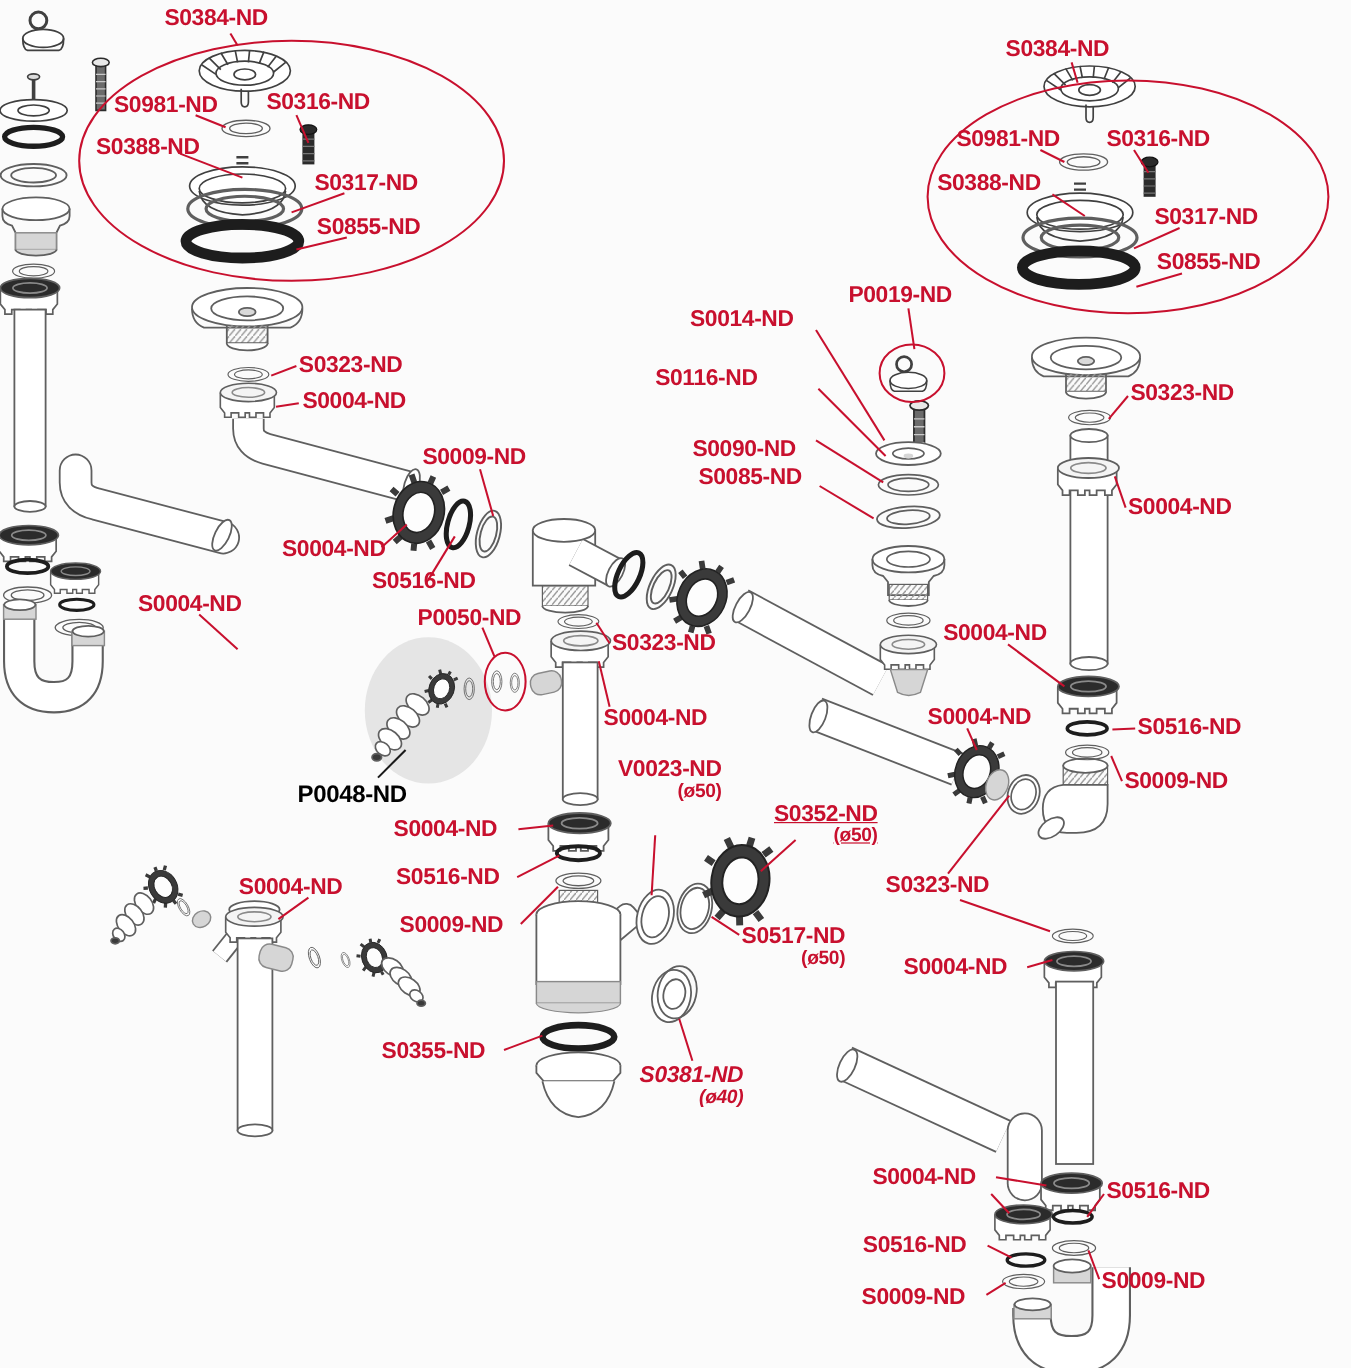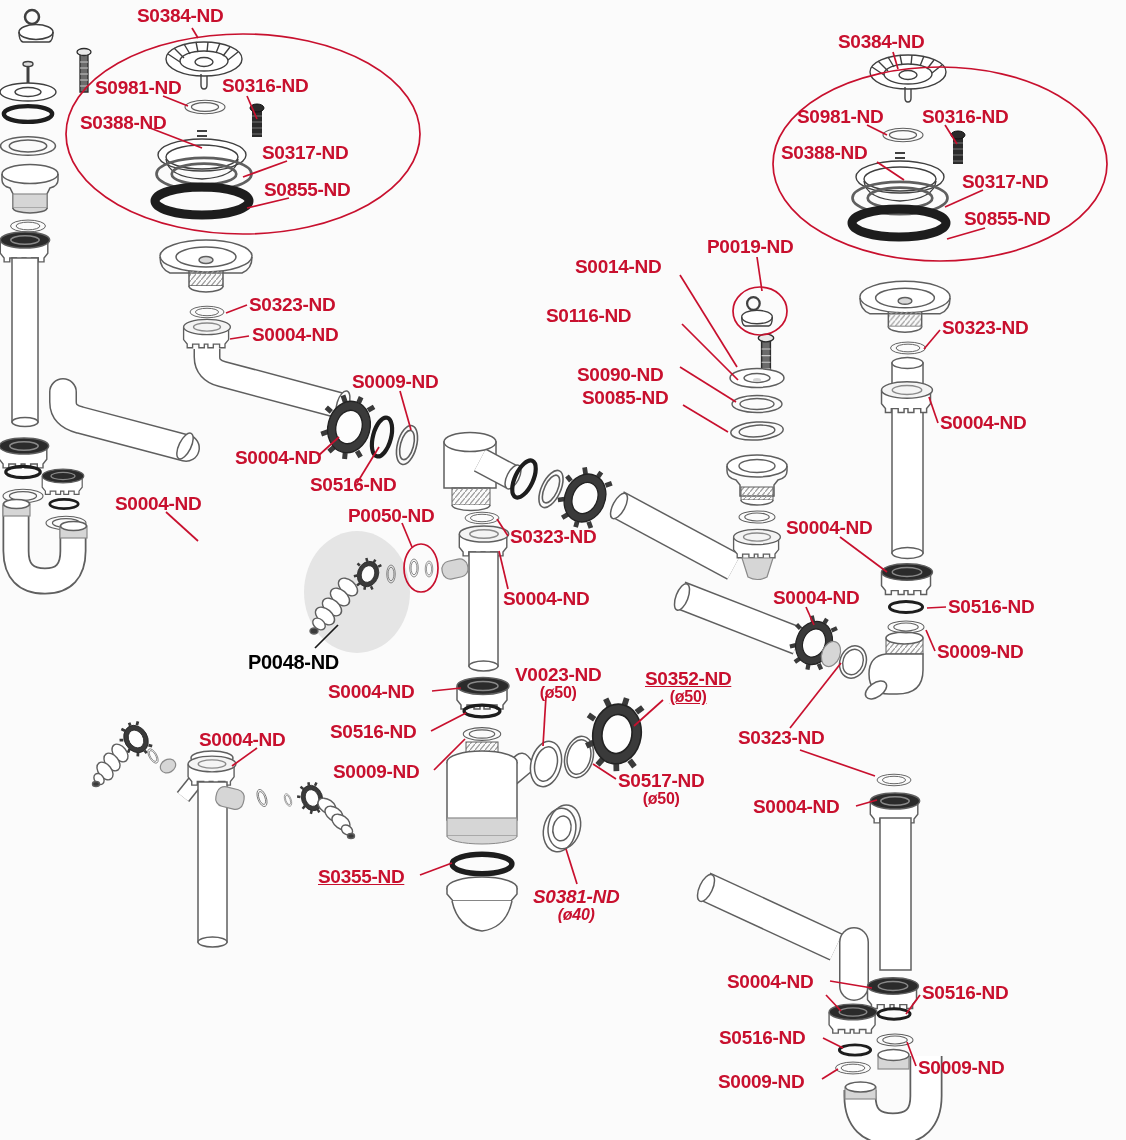--- a/index.html
+++ b/index.html
@@ -8,21 +8,21 @@
     background:#fbfbfb;
     font-family:"Liberation Sans", sans-serif;
   }
   .art{position:absolute;left:0;top:0;}
   .lbl{
     position:absolute;
     font-size:19px;line-height:1.02;font-weight:600;
     color:var(--label-red,#c8102e);
     white-space:nowrap;letter-spacing:-0.3px;
   }
-  .lbl .sub{display:block;text-align:center;font-size:16px;margin-top:1px;}
+  .lbl .sub{display:block;text-align:right;font-size:16px;margin-top:1px;}
   .lbl.black{color:#000;font-weight:700;font-size:20px;}
   
   .ln{stroke:#5f5f5f;stroke-width:1.5;fill:#fff;}
   .nf{fill:none;}
   .po{fill:none;stroke:#5f5f5f;}
   .pi{fill:none;stroke:#fff;}
   .gy{fill:#d6d6d6;stroke:#8a8a8a;stroke-width:1.2;}
   .red{stroke:var(--label-red,#c8102e);fill:none;stroke-width:1.7;}
 </style>
 </head>
@@ -435,22 +435,22 @@
       <div class="lbl" style="left: 310px; top: 475px;">S0516-ND</div>
       <div class="lbl" style="left: 348px; top: 506px;">P0050-ND</div>
       <div class="lbl" style="left: 510px; top: 527px;">S0323-ND</div>
       <div class="lbl" style="left: 503px; top: 589px;">S0004-ND</div>
       <div class="lbl black" style="left: 248px; top: 652px; text-align: center;">P0048-ND</div>
       <div class="lbl" style="left: 115px; top: 494px;">S0004-ND</div>
       <div class="lbl" style="left: 199px; top: 730px;">S0004-ND</div>
       <div class="lbl" style="left: 328px; top: 682px;">S0004-ND</div>
       <div class="lbl" style="left: 330px; top: 722px;">S0516-ND</div>
       <div class="lbl" style="left: 333px; top: 762px;">S0009-ND</div>
-      <div class="lbl" style="left: 318px; top: 867px; text-decoration: underline;">S0355-ND</div>
-      <div class="lbl" style="left: 515px; top: 665px;">V0023-ND<span class="sub">(ø50)</span></div>
+      <div class="lbl" style="left: 318px; top: 867px;">S0355-ND</div>
+      <div class="lbl" style="left: 515px; top: 632px;">V0023-ND<span class="sub">(ø50)</span></div>
       <div class="lbl" style="left: 645px; top: 669px; text-decoration: underline;">S0352-ND<span class="sub">(ø50)</span></div>
       <div class="lbl" style="left: 618px; top: 771px;">S0517-ND<span class="sub">(ø50)</span></div>
       <div class="lbl" style="left: 533px; top: 887px; font-style: italic;">S0381-ND<span class="sub">(ø40)</span></div>
       <div class="lbl" style="left: 575px; top: 257px; text-align: right;">S0014-ND</div>
       <div class="lbl" style="left: 546px; top: 306px;">S0116-ND</div>
       <div class="lbl" style="left: 577px; top: 365px;">S0090-ND</div>
       <div class="lbl" style="left: 582px; top: 388px;">S0085-ND</div>
       <div class="lbl" style="left: 707px; top: 237px;">P0019-ND</div>
       <div class="lbl" style="left: 838px; top: 32px;">S0384-ND</div>
       <div class="lbl" style="left: 797px; top: 107px;">S0981-ND</div>

